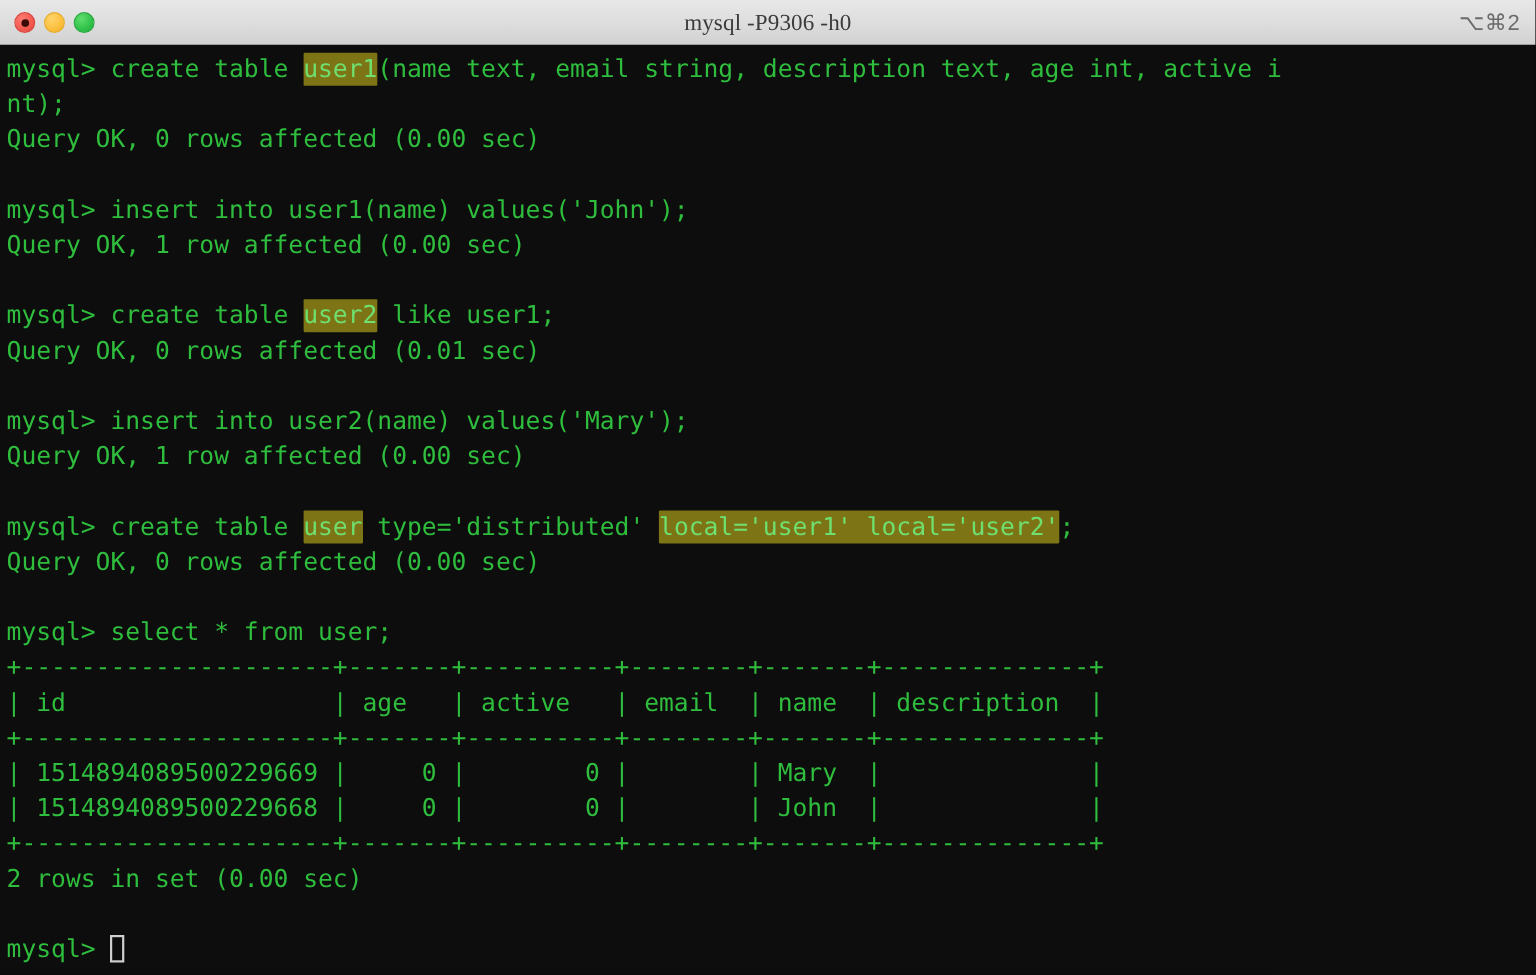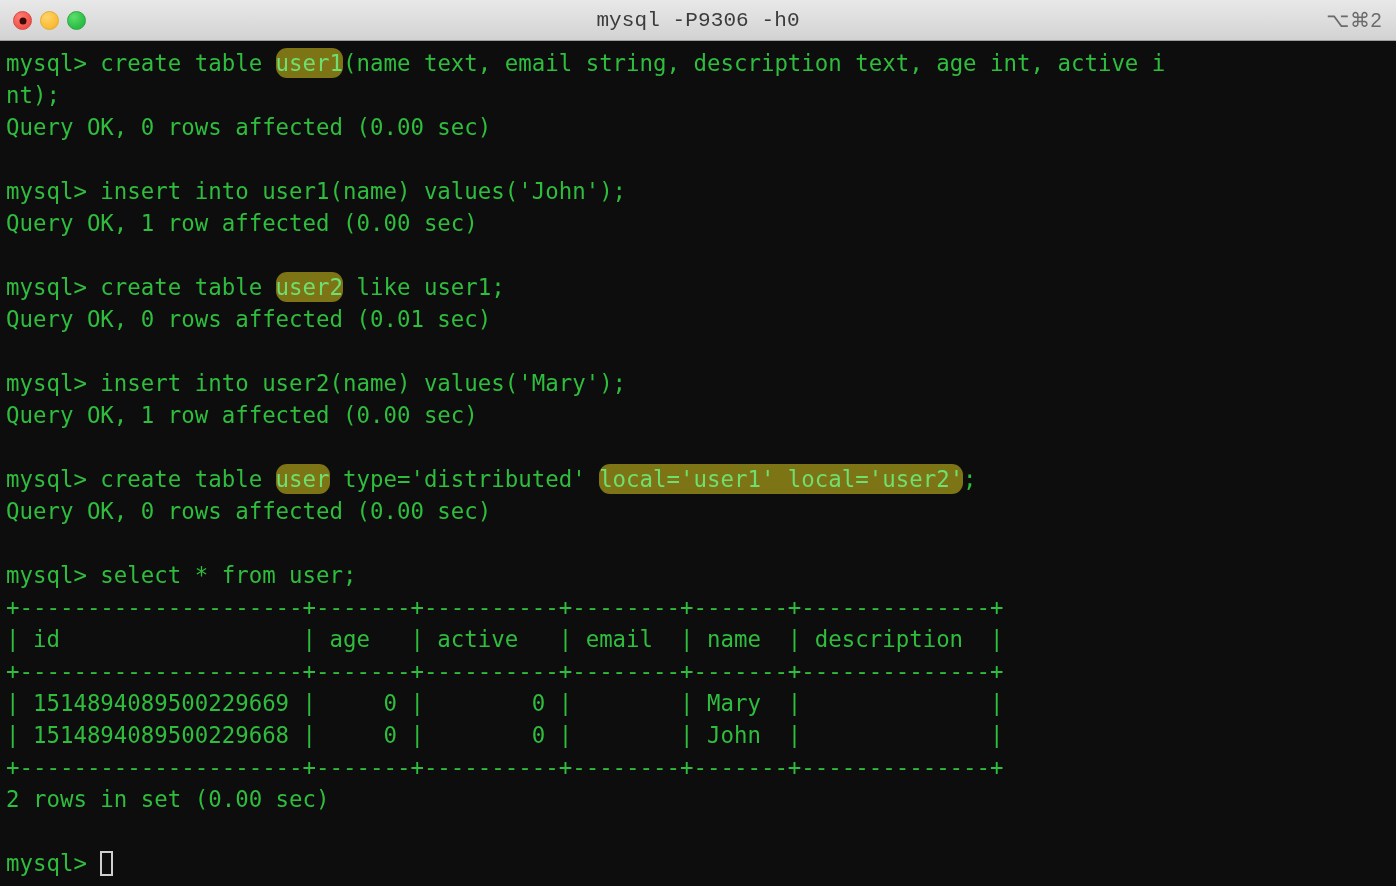--- a/index.html
+++ b/index.html
@@ -75,21 +75,21 @@
     background: radial-gradient(circle at 35% 30%, #5fdd6d 0%, #2fc14a 60%, #25ad3d 100%);
     border: 1px solid #2aa83d;
     box-sizing: border-box;
   }
 
   #window-title {
     position: absolute;
     left: 0;
     right: 0;
     text-align: center;
-    font-family: Liberation Mono, monospace;
+    font-family: Liberation Serif, serif;
     font-size: 21px;
     color: #3c3c3c;
     letter-spacing: 0.1px;
     pointer-events: none;
   }
 
   #shortcut-badge {
     position: absolute;
     right: 14px;
     font-family: "Liberation Sans", sans-serif;
@@ -121,21 +121,21 @@
   }
 
   .line {
     height: 32px;
     white-space: pre;
   }
 
   .hl {
     background: #7d7416;
     color: #6fe06f;
-    border-radius: 11px;
+    border-radius: 1px;
     padding: 2px 0;
     box-shadow: 0 0 0 0 transparent;
   }
 
   .cursor {
     display: inline-block;
     width: 13px;
     height: 25px;
     border: 2px solid #cfcfcf;
     box-sizing: border-box;

